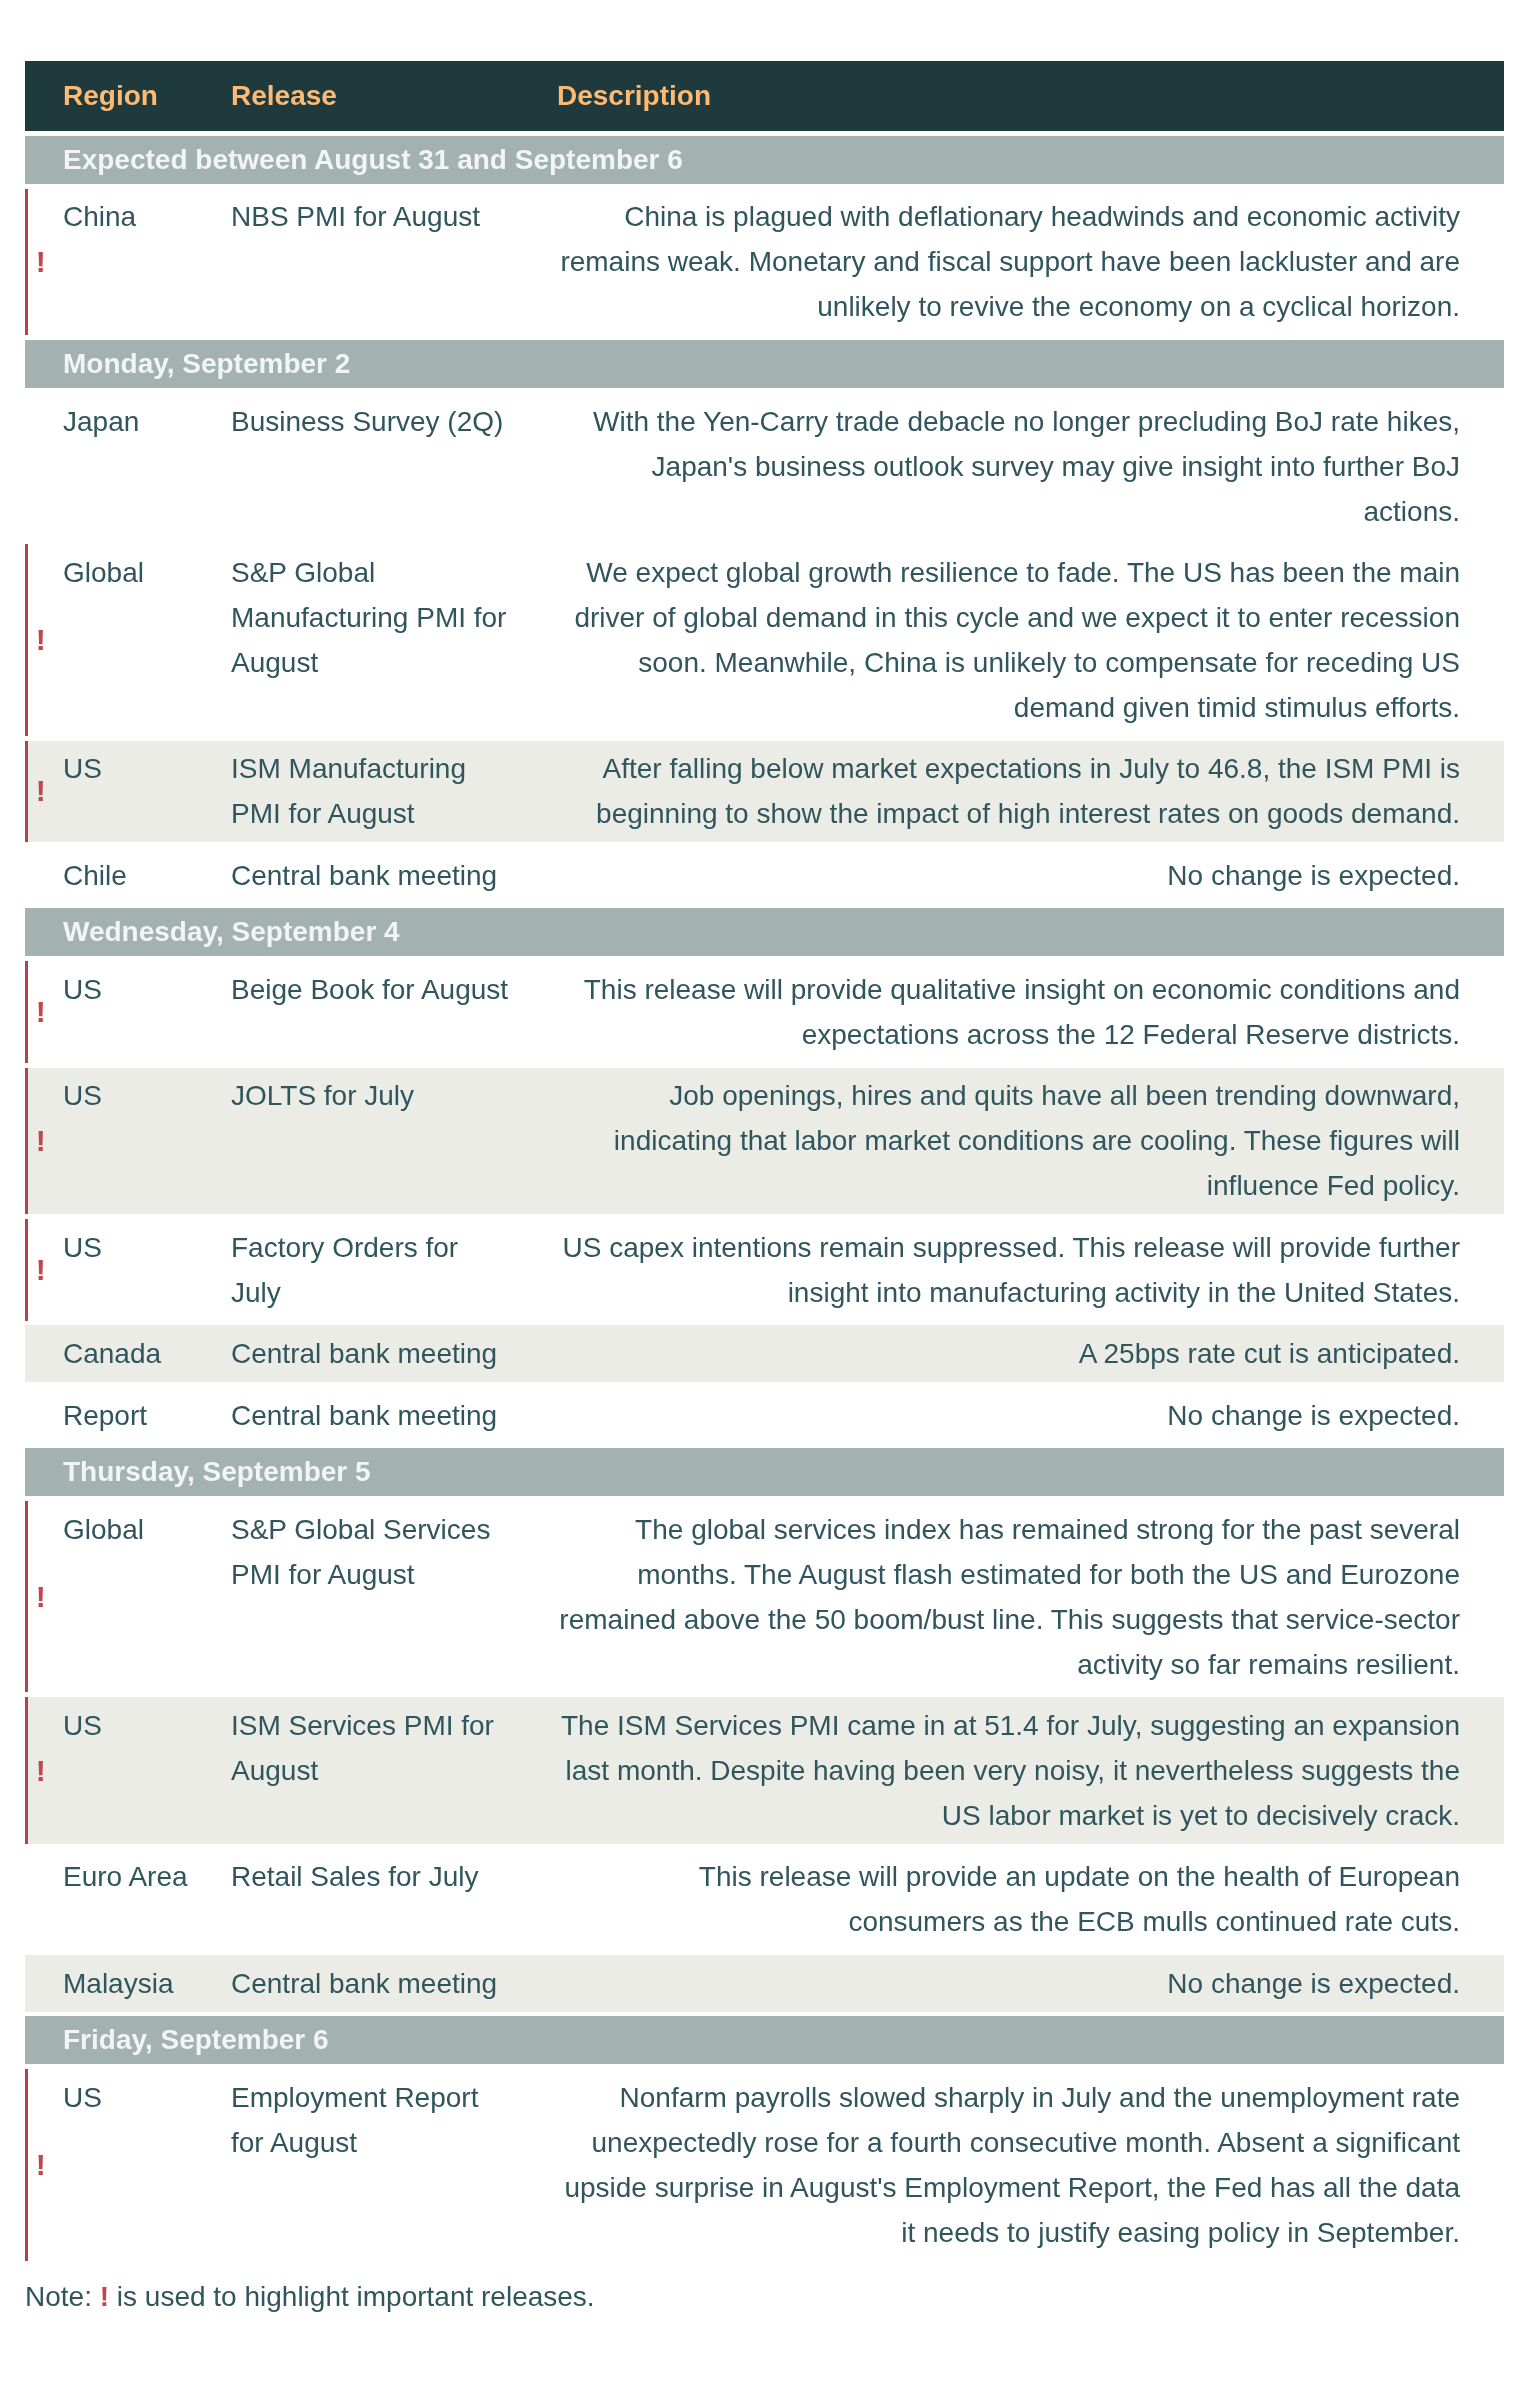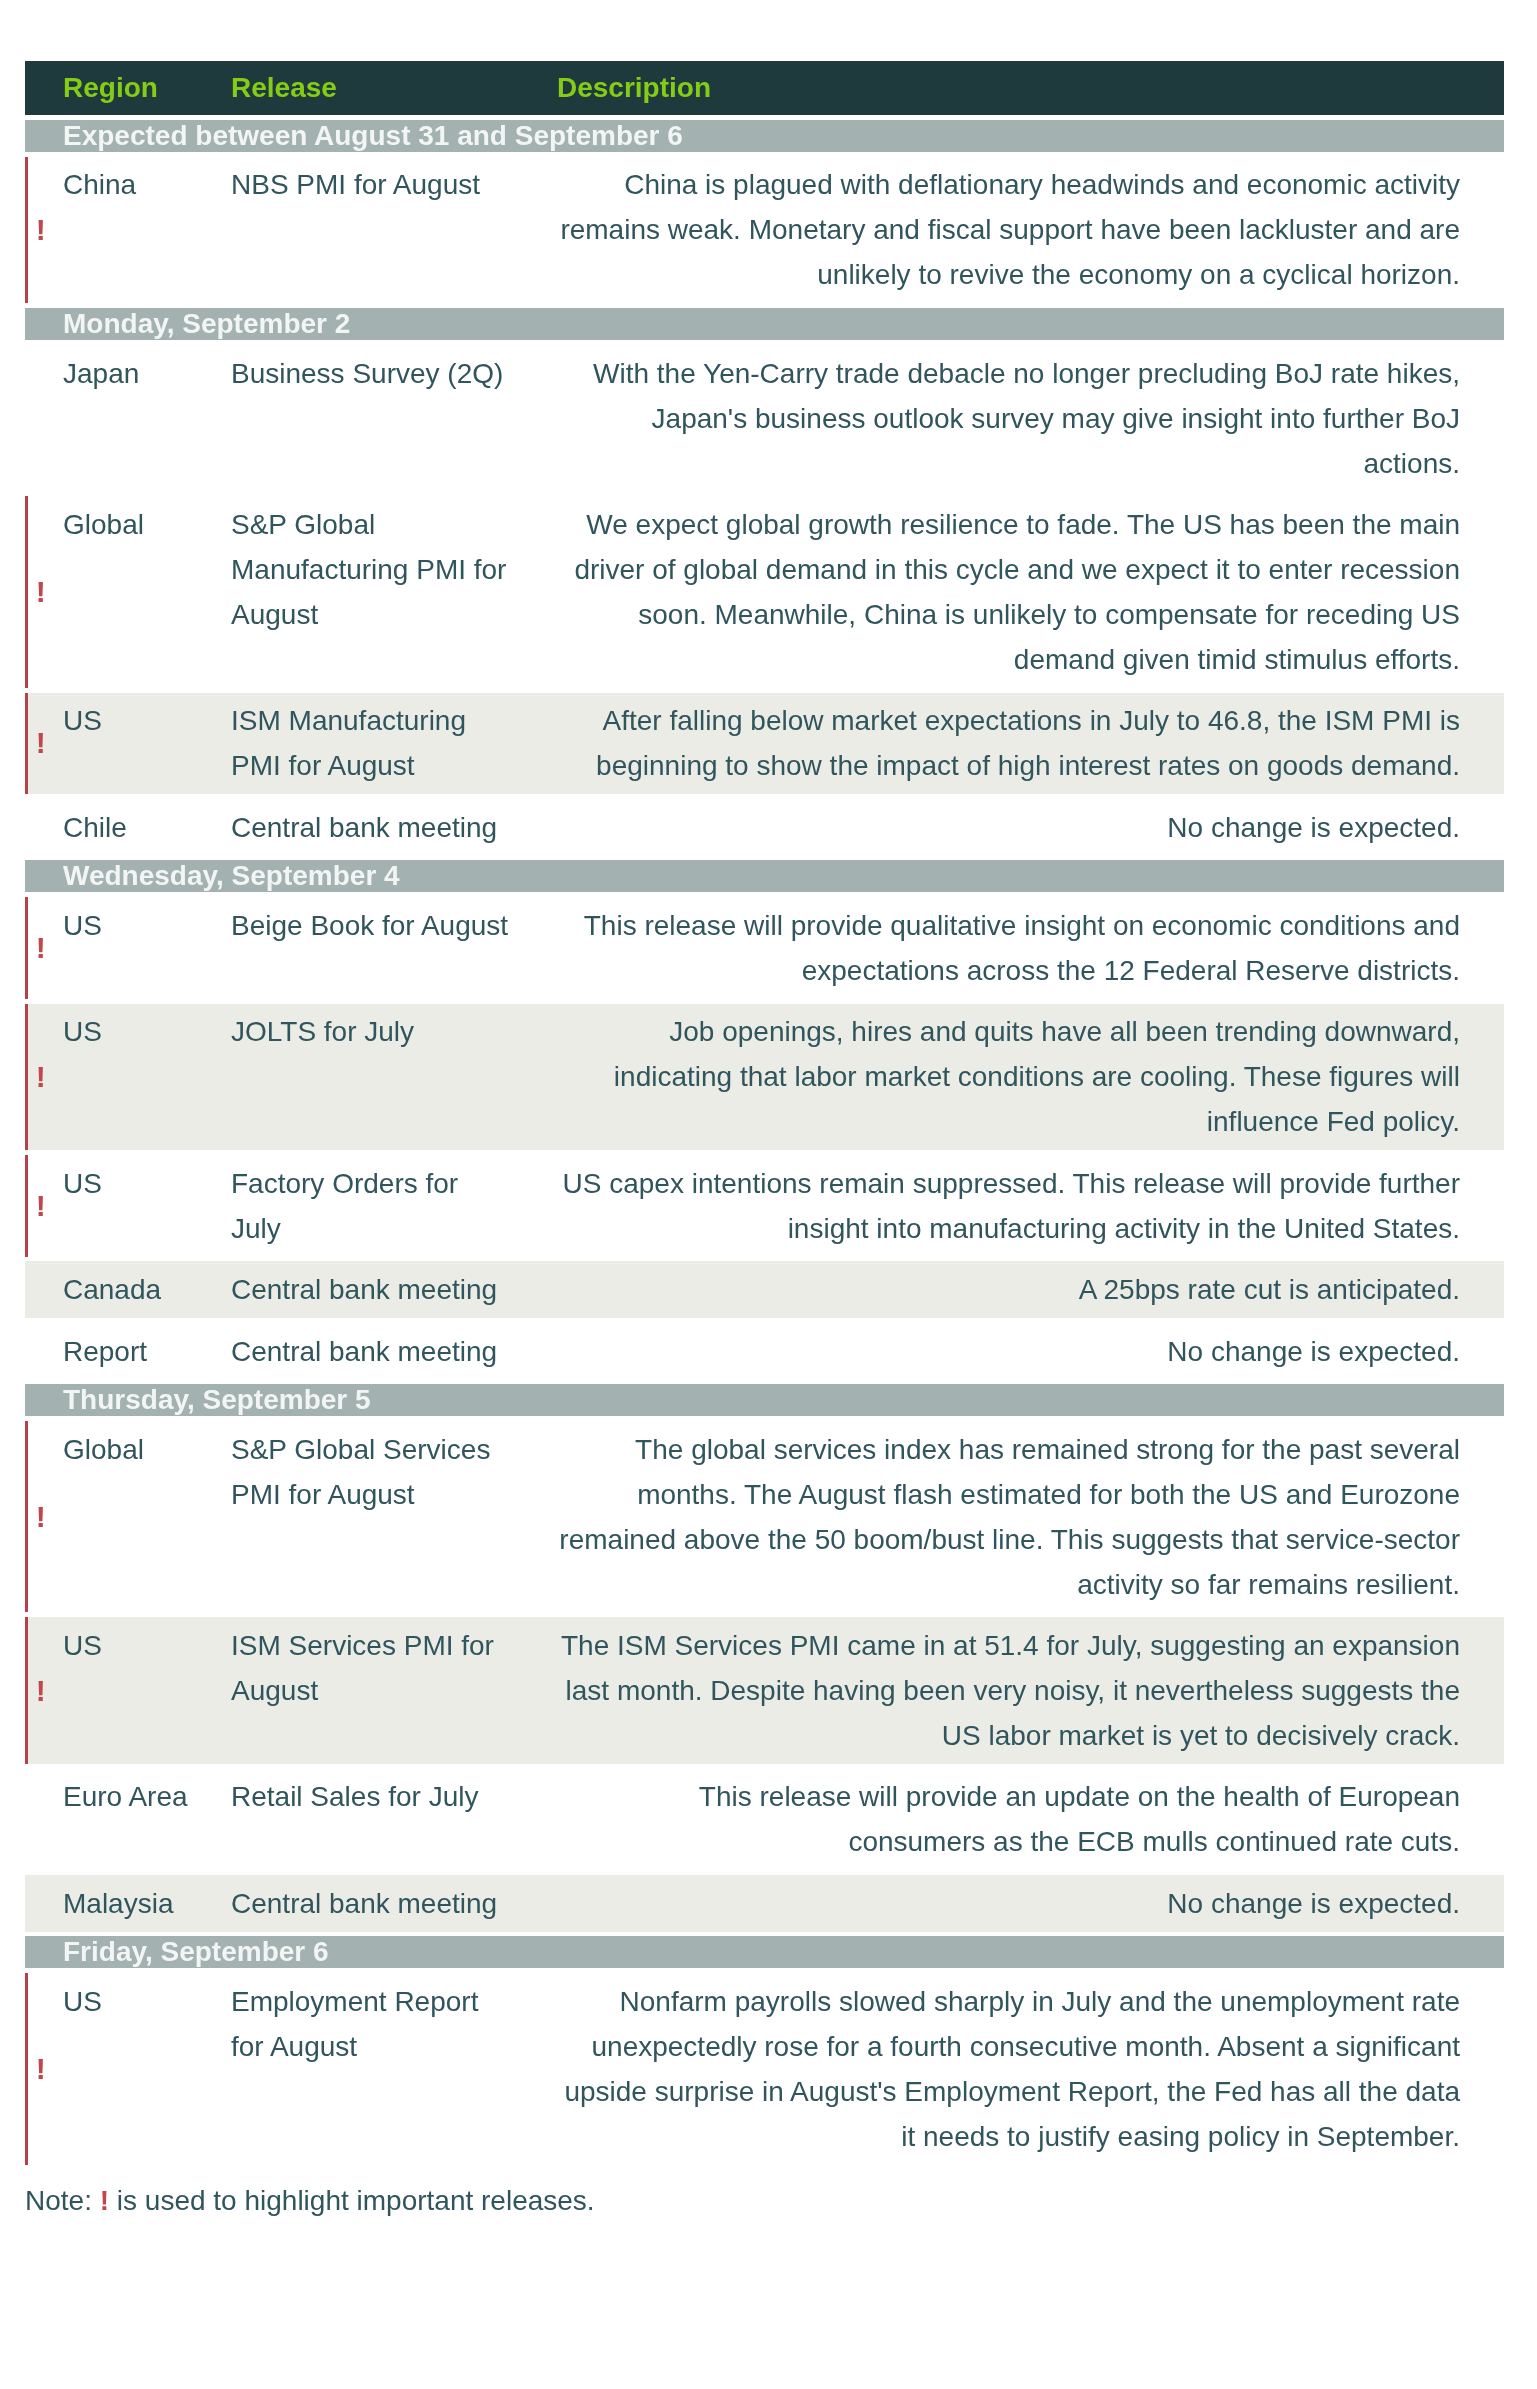--- a/index.html
+++ b/index.html
@@ -14,34 +14,34 @@
     padding: 61px 33px 29px 25px;
   }
   .cal-table {
     width: 100%;
   }
   
   .header-row {
     display: grid;
     grid-template-columns: 168px 326px 1fr;
     align-items: center;
-    height: 54px;
+    height: 70px;
     background: #1e3a3c;
-    color: #84cc16;
+    color: #fdba74;
     font-size: 28px;
     font-weight: 600;
     padding-left: 38px;
     box-sizing: border-box;
     margin-bottom: 4.8px;
   }
   
   .section-band {
     display: flex;
     align-items: center;
-    height: 32px;
+    height: 48px;
     background: #a3b1b0;
     color: #f2f5f4;
     font-size: 28px;
     font-weight: 600;
     padding-left: 38px;
     box-sizing: border-box;
     margin-bottom: 4.8px;
   }
   
   .cal-row {

